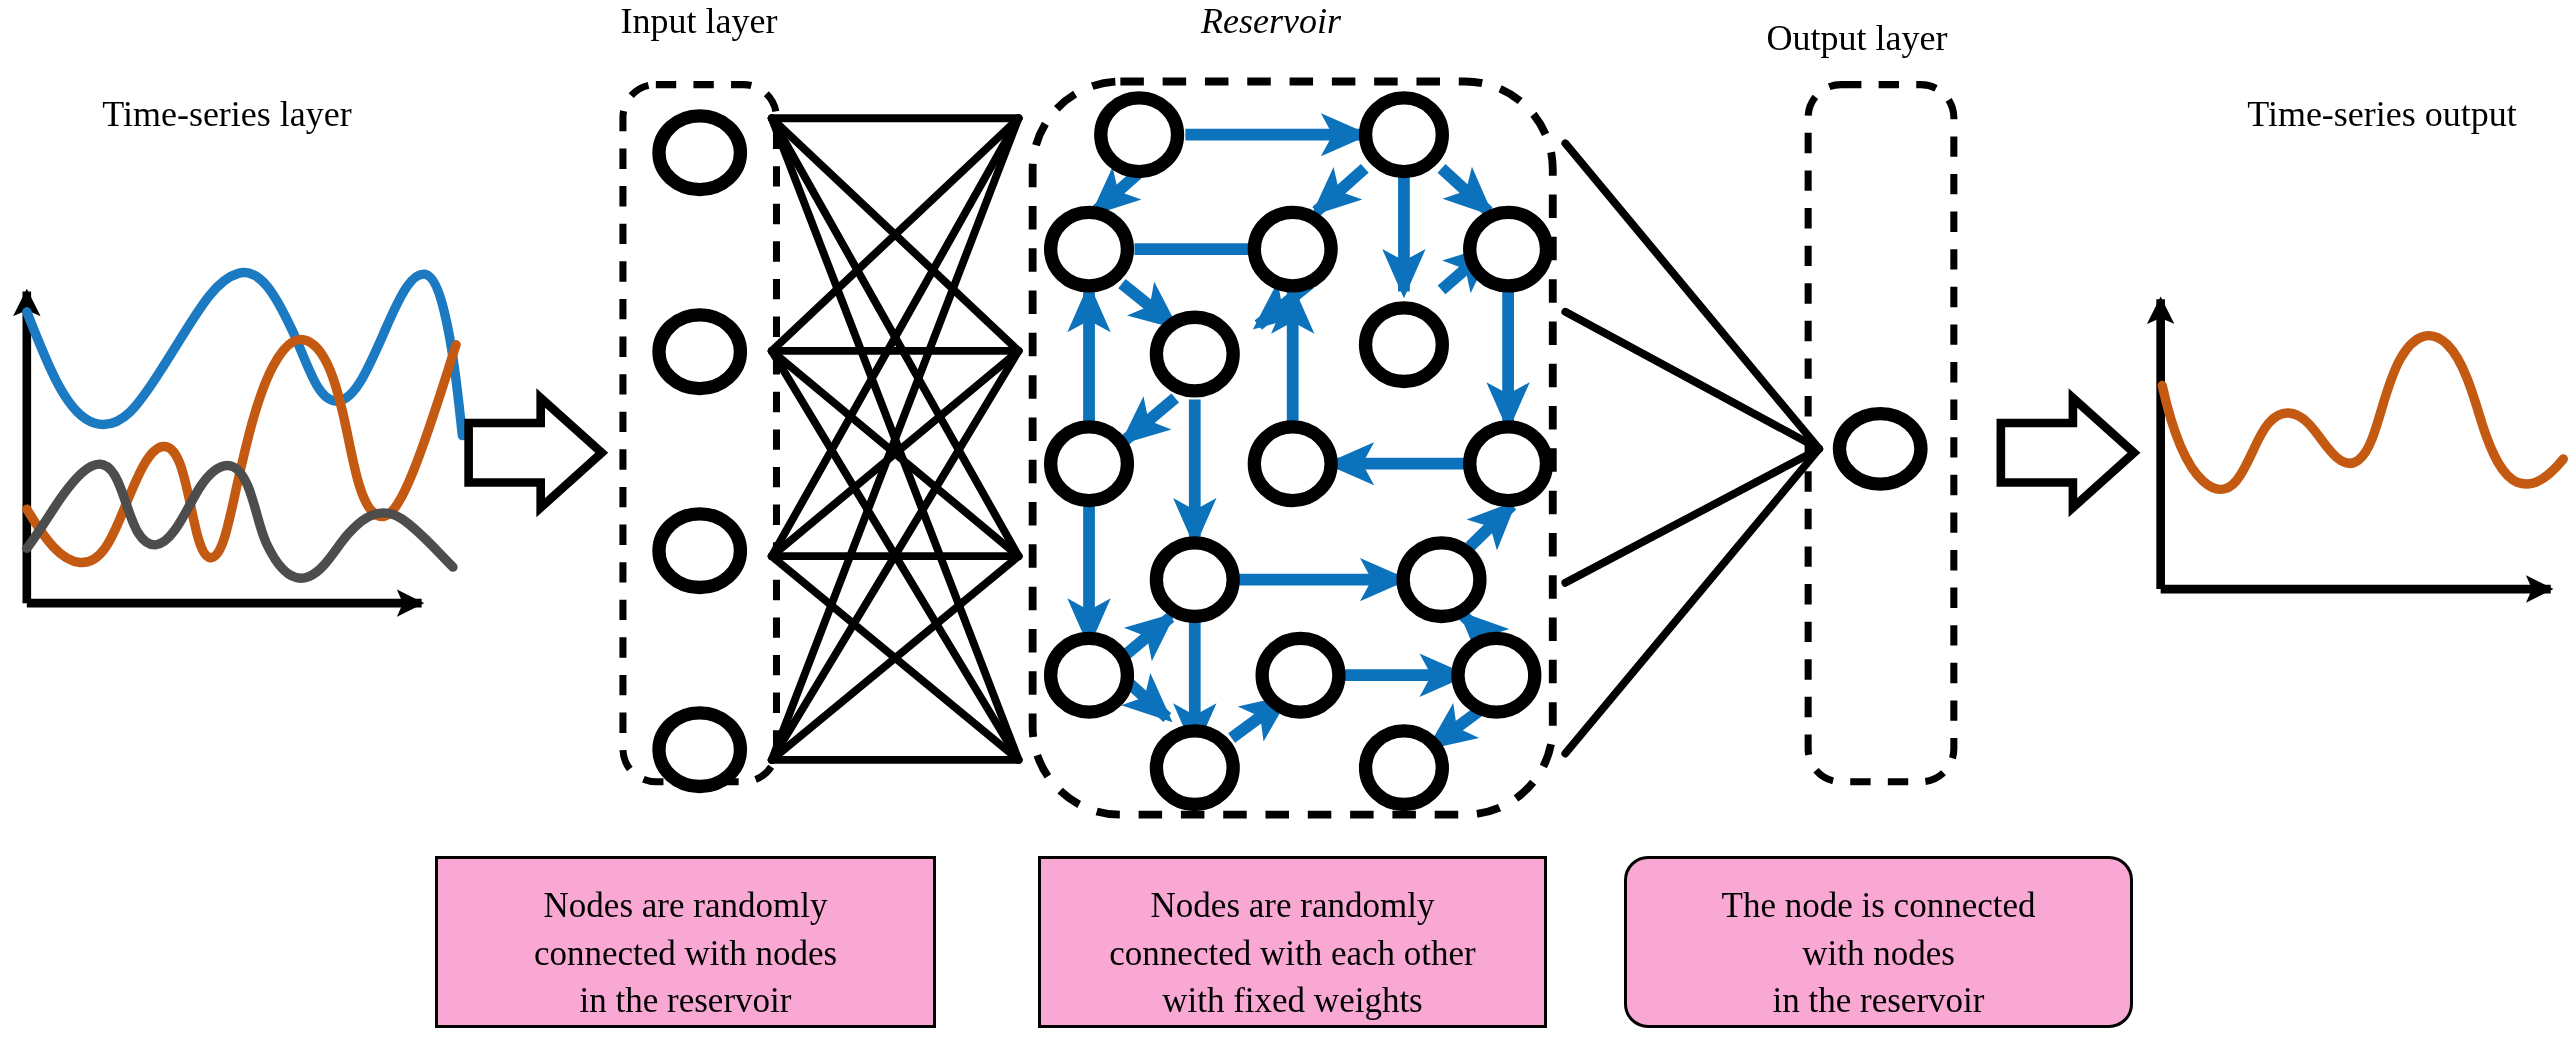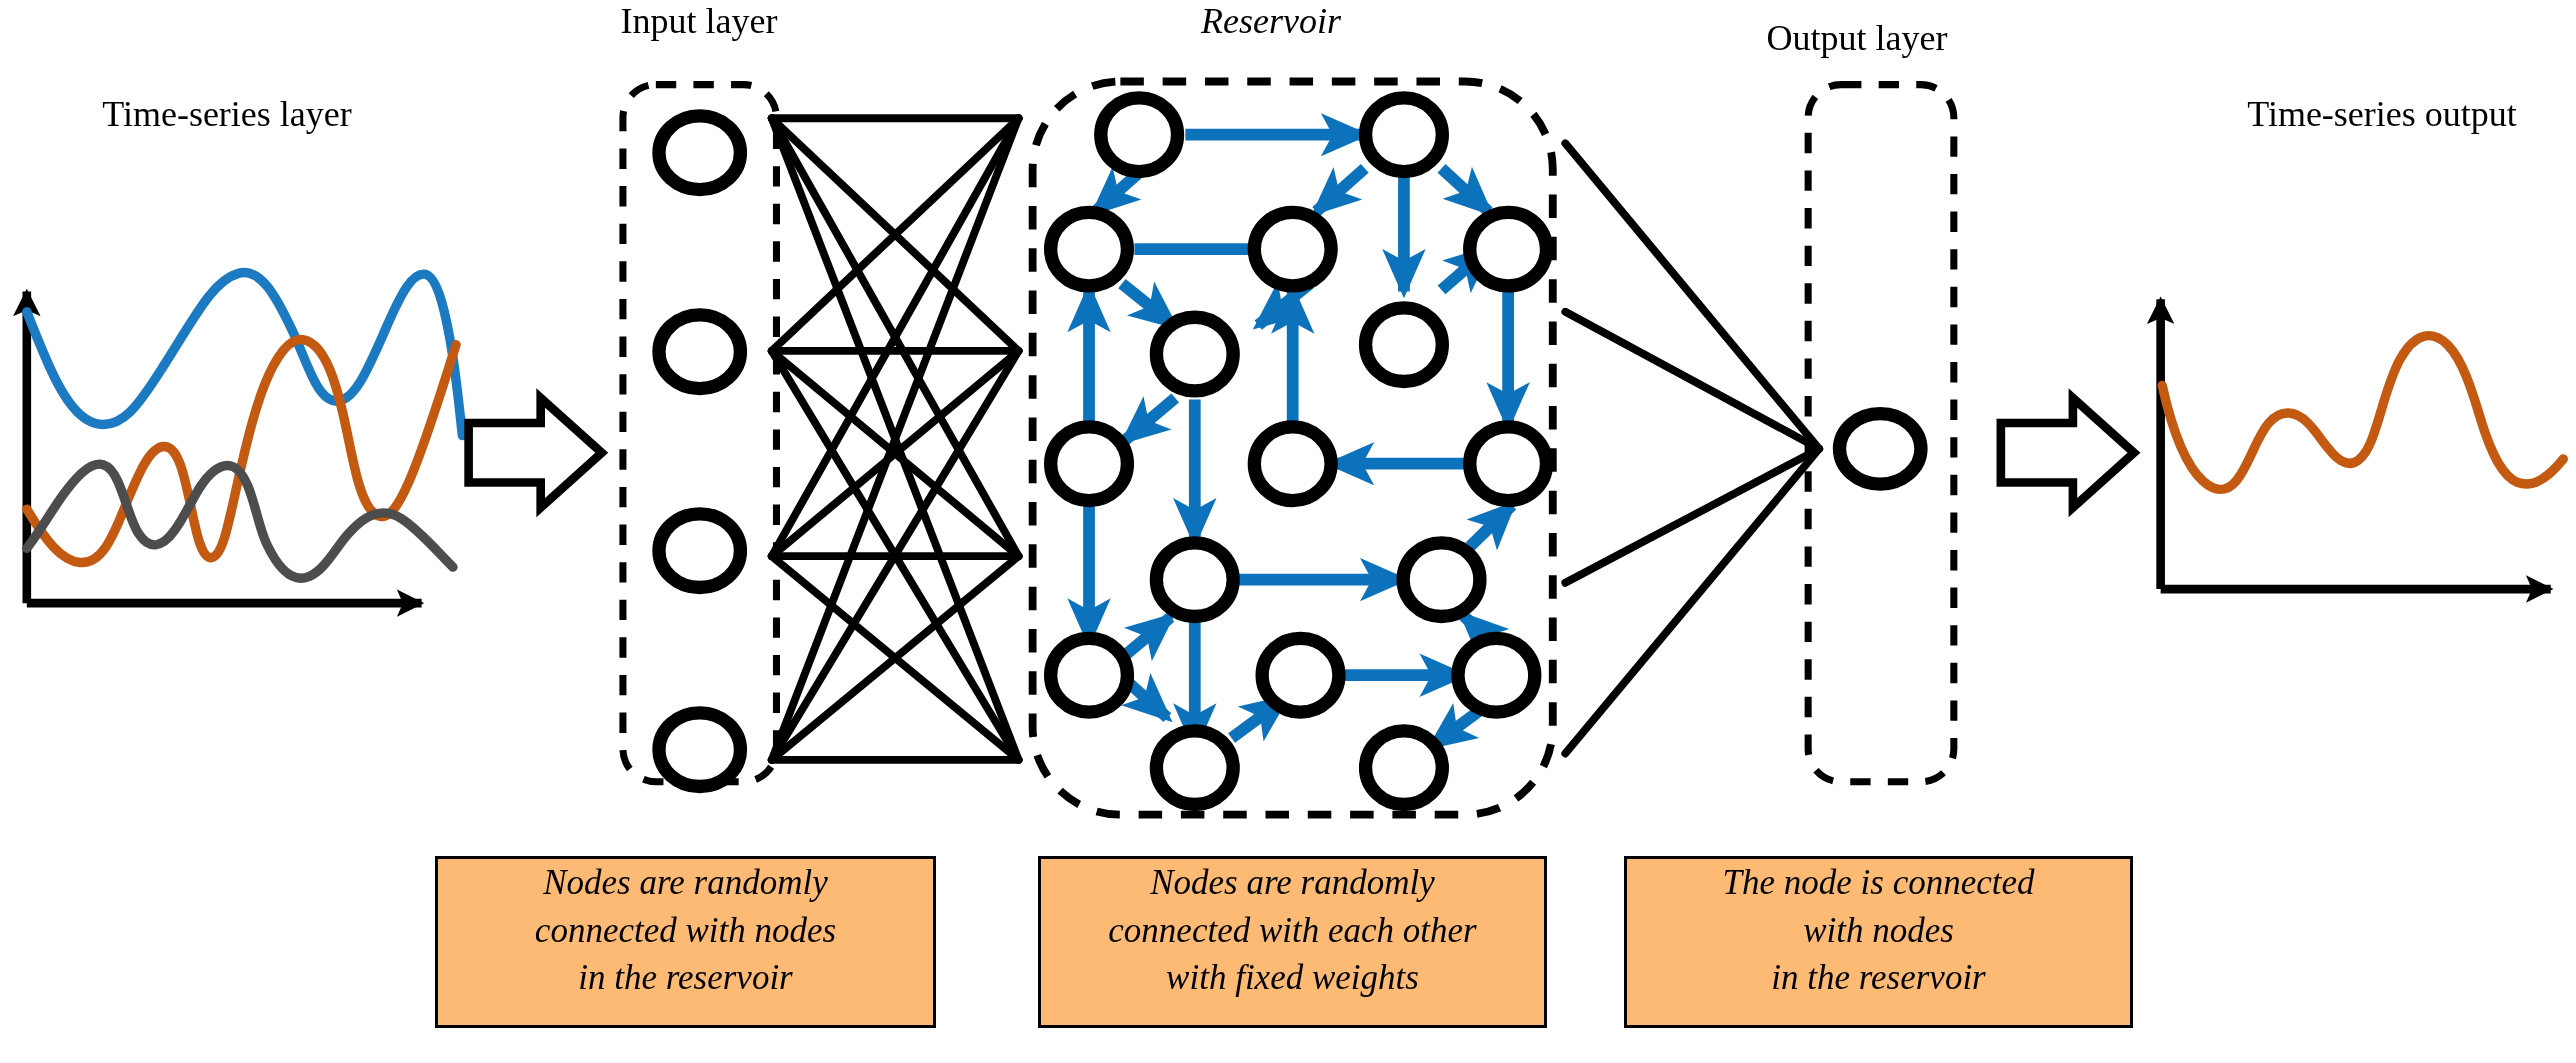--- a/index.html
+++ b/index.html
@@ -1,22 +1,22 @@
 <!DOCTYPE html>
 <html style="font-size:12.5px"><head>
 <meta charset="utf-8">
 <style>
   html,body{margin:0;padding:0;background:#fff;}
   body{width:2576px;height:1063px;position:relative;overflow:hidden;
        font-family:"Liberation Serif","DejaVu Serif",serif;color:#000;}
   #stage{position:absolute;left:0;top:0;width:2576px;height:1063px;}
   svg.layer{position:absolute;left:0;top:0;width:2576px;height:1063px;overflow:visible;}
   .ttl{position:absolute;font-size:36px;line-height:1;white-space:nowrap;text-align:center;}
-  .capbox{position:absolute;border:3.9px solid #000;background:#fdba74;box-sizing:border-box;
-          display:flex;align-items:flex-start;justify-content:center;font-style:italic;}
+  .capbox{position:absolute;border:3.9px solid #000;background:#f9a8d4;box-sizing:border-box;
+          display:flex;align-items:flex-end;justify-content:center;}
   .capbox .cap-text{font-size:35px;line-height:1.36;text-align:center;white-space:pre-line;}
 </style>
 </head>
 <body>
 
 <div id="stage">
 
   <div class="ttl" style="left:31px;top:96px;width:392px;">Time-series layer</div>
 
   <div class="ttl" style="left:503px;top:3.1px;width:392px;">Input layer</div>
@@ -205,20 +205,20 @@
 connected with nodes
 in the reservoir</div>
   </div>
 
   <div class="capbox" style="left:1038px;top:856px;width:509px;height:172px;">
     <div class="cap-text">Nodes are randomly
 connected with each other
 with fixed weights</div>
   </div>
 
-  <div class="capbox" style="left:1624px;top:856px;width:509px;height:172px;">
+  <div class="capbox" style="left:1624px;top:856px;width:509px;height:172px;border-radius:24px;">
     <div class="cap-text">The node is connected
 with nodes
 in the reservoir</div>
   </div>
 
 </div>
 
 
 </body></html>

